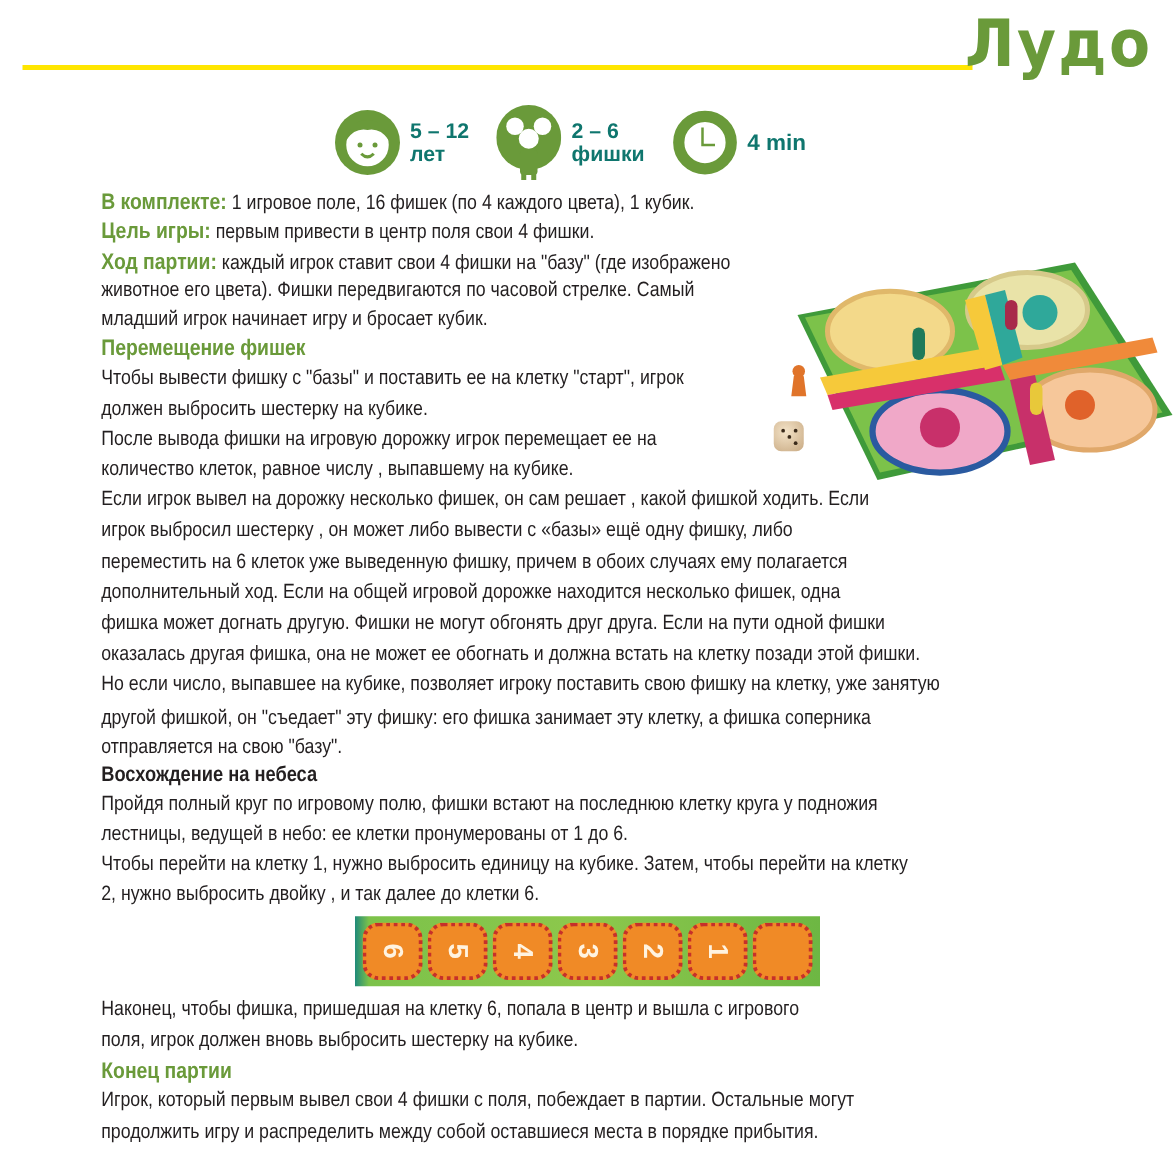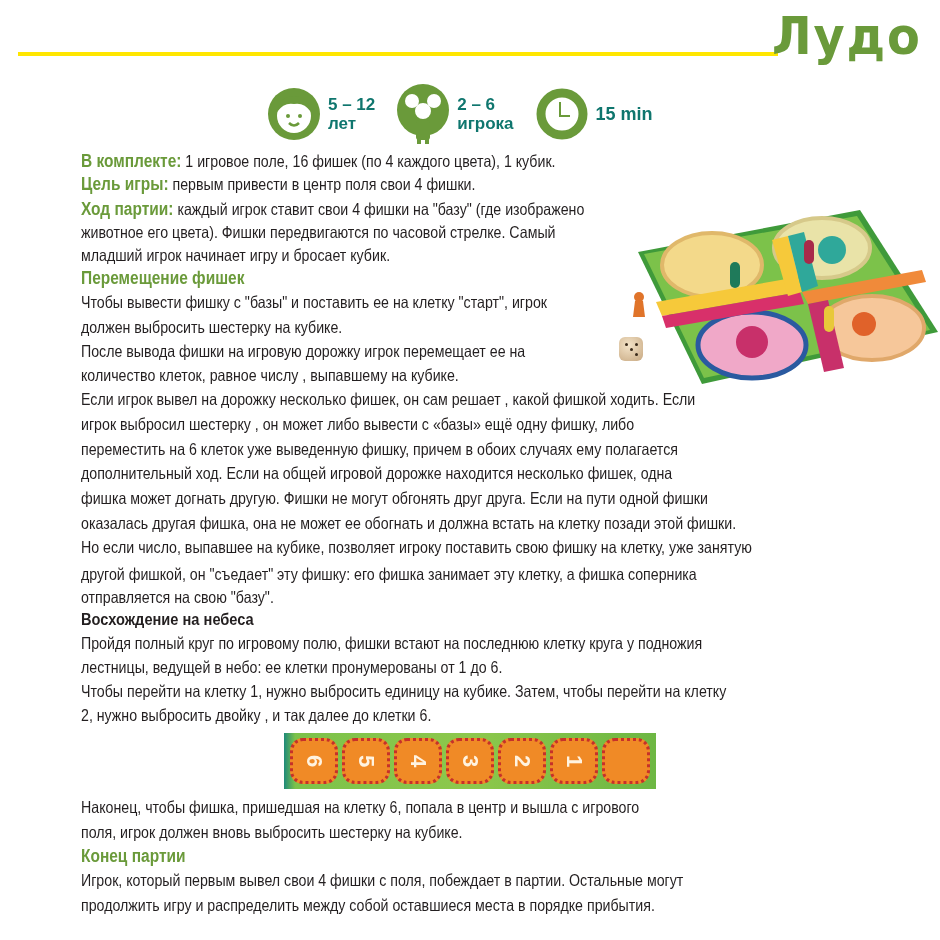--- a/index.html
+++ b/index.html
@@ -62,32 +62,32 @@
         <circle cx="15" cy="17" r="7" fill="#fff"></circle>
           <circle cx="37" cy="17" r="7" fill="#fff"></circle>
         <circle cx="26" cy="27" r="8" fill="#fff"></circle>
         <rect x="19" y="36" width="14" height="20" rx="3" fill="#6a9a3a"></rect>
         <rect x="20" y="52" width="4" height="8" fill="#6a9a3a"></rect>
           <rect x="28" y="52" width="4" height="8" fill="#6a9a3a"></rect>
       </svg>
     </div>
     <div class="btext">
       <div>2 – 6</div>
-      <div>игрока</div>
+      <div>фишки</div>
     </div>
   </div>
   <div class="badge b3">
     <div class="circle">
       <svg width="52" height="52" viewBox="0 0 52 52">
         <circle cx="26" cy="26" r="21" fill="#fff" stroke="#6a9a3a" stroke-width="9"></circle>
         <path d="M24 14 V28 H34" stroke="#6a9a3a" stroke-width="2" fill="none"></path>
       </svg>
     </div>
     <div class="btext">
-      <div>15 min</div>
+      <div>4 min</div>
     </div>
   </div>
 </div>
 
 <div class="text" style="top:150px;">
   <span class="lbl">В комплекте:</span><span> 1 игровое поле, 16  фишек (по 4 каждого цвета), 1 кубик.</span>
 </div>
 <div class="text" style="top:173px;">
   <span class="lbl">Цель игры:</span><span>  первым привести в центр поля свои 4  фишки.</span>
 </div>

